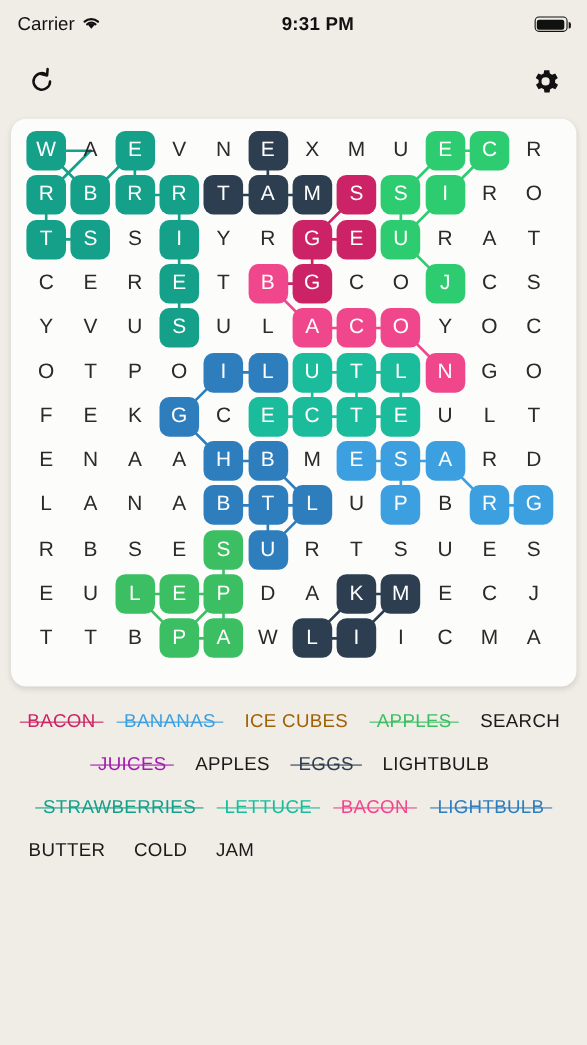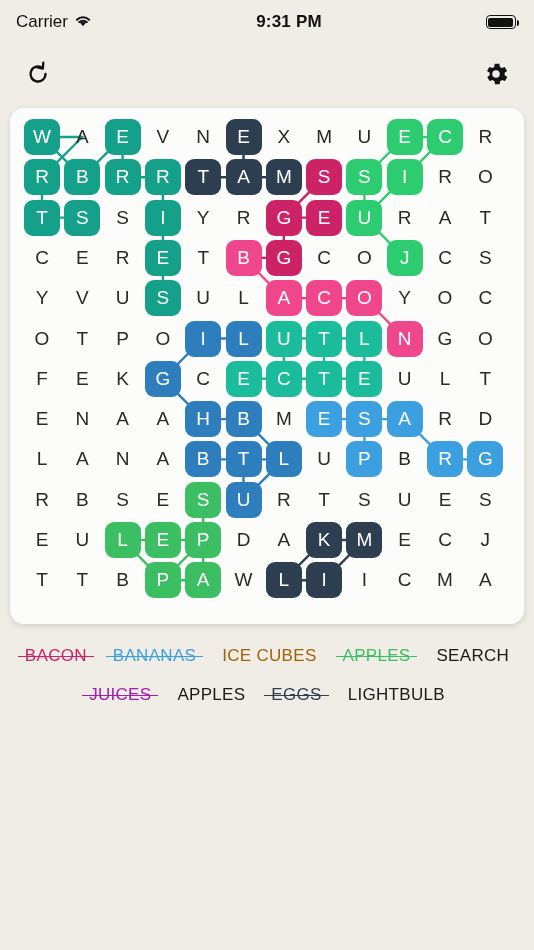--- a/index.html
+++ b/index.html
@@ -352,13 +352,24 @@
       <span class="word" style="color:#a16207">ICE CUBES</span>
       <span class="word found" style="color:#3BBF62">APPLES</span>
       <span class="word" style="color:#1A1A1A">SEARCH</span>
     </div>
     <div class="wrow">
       <span class="word found" style="color:#a21caf">JUICES</span>
       <span class="word" style="color:#1A1A1A">APPLES</span>
       <span class="word found" style="color:#2C3E50">EGGS</span>
       <span class="word" style="color:#1A1A1A">LIGHTBULB</span>
     </div>
+    <div class="wrow">
+      <span class="word found" style="color:#15A08A">STRAWBERRIES</span>
+      <span class="word found" style="color:#1ABC9C">LETTUCE</span>
+      <span class="word found" style="color:#F0478C">BACON</span>
+      <span class="word found" style="color:#2E7EBD">LIGHTBULB</span>
+    </div>
+    <div class="wrow left">
+      <span class="word" style="color:#1A1A1A">BUTTER</span>
+      <span class="word" style="color:#1A1A1A">COLD</span>
+      <span class="word" style="color:#1A1A1A">JAM</span>
+    </div>
   </div>
 
 </body></html>

